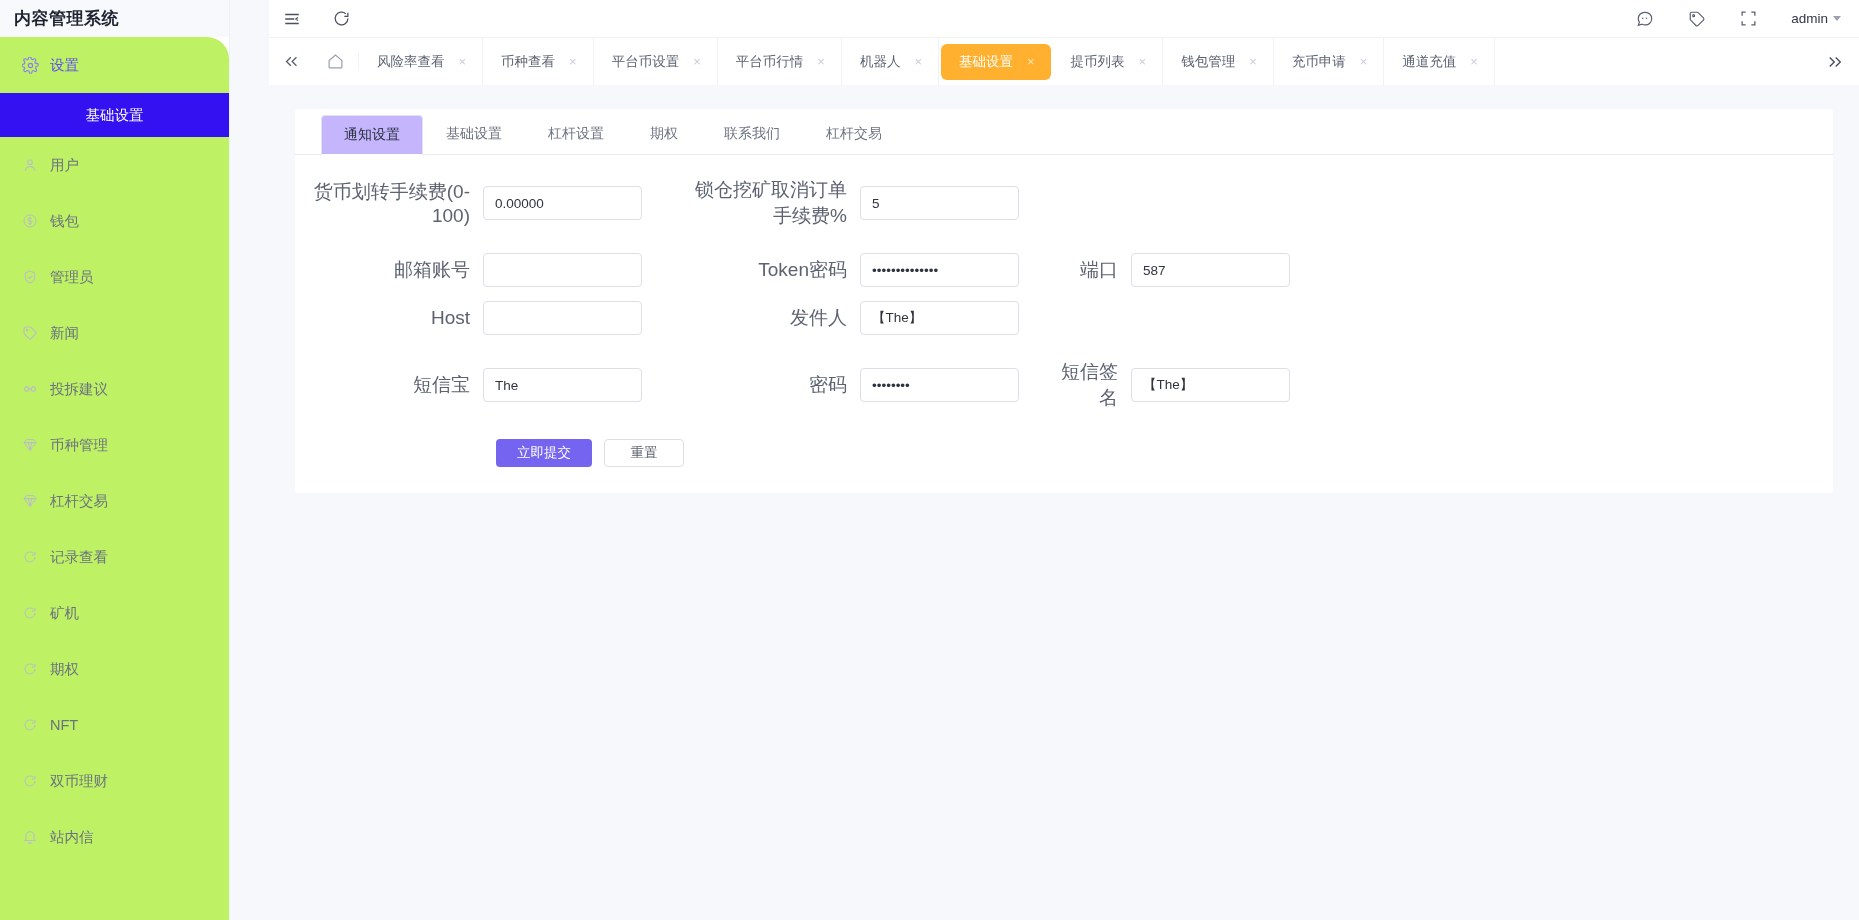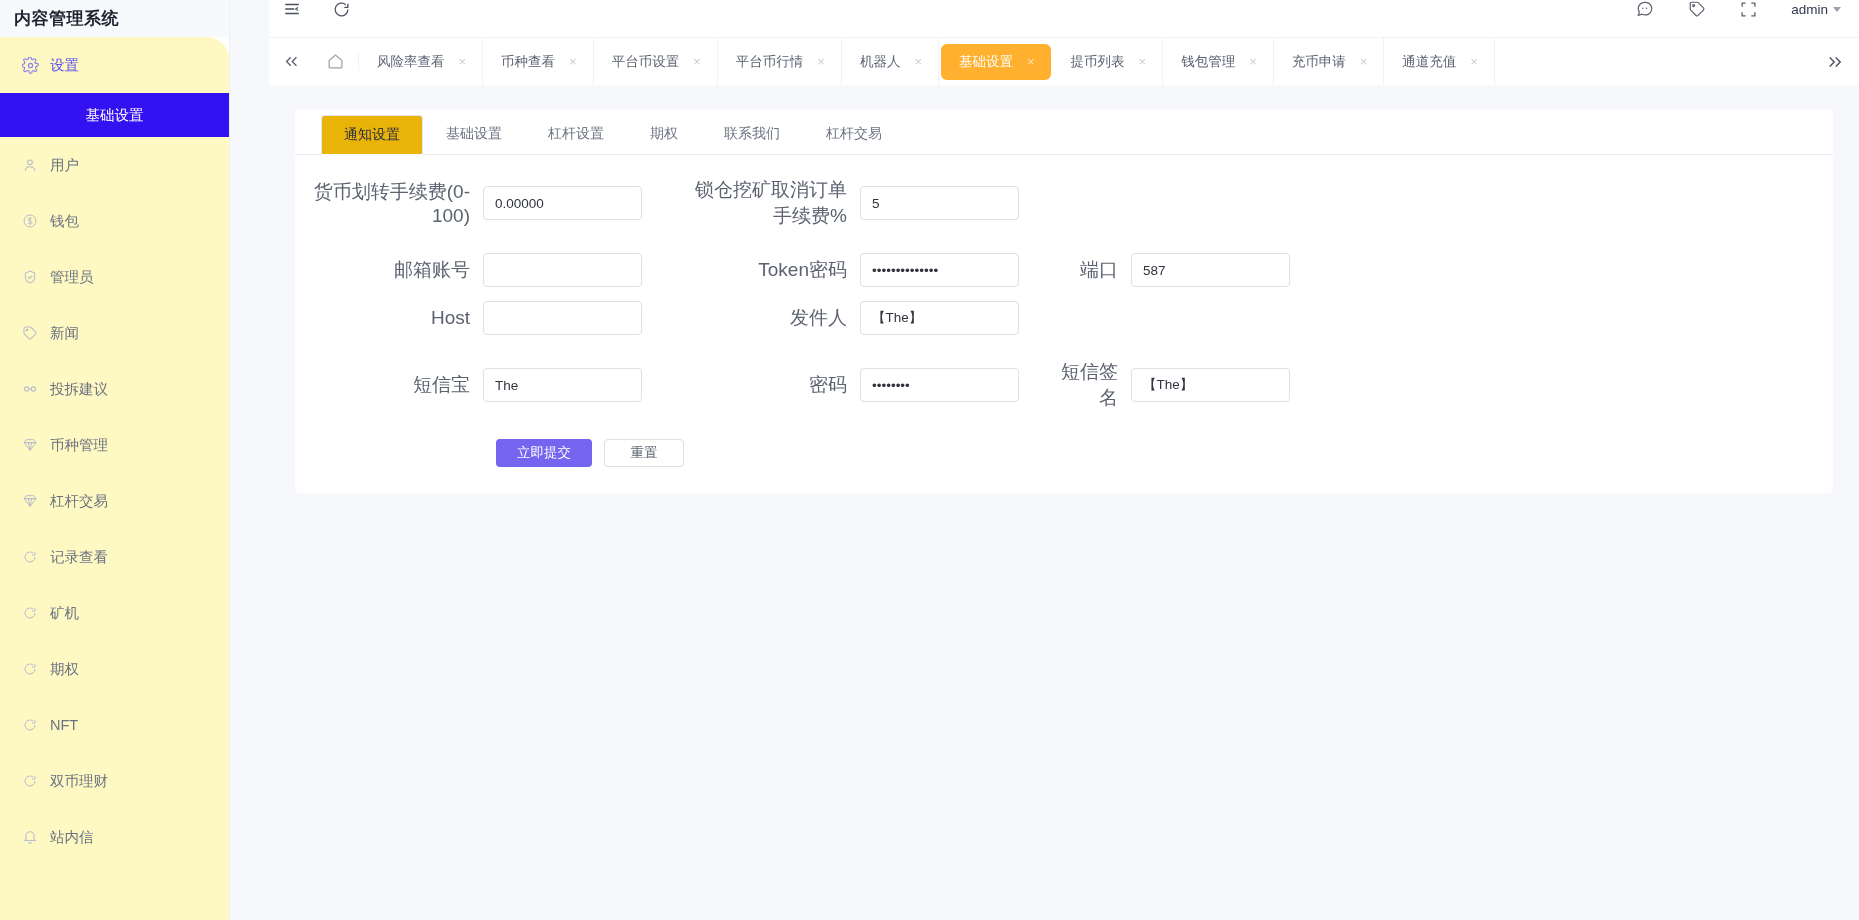--- a/index.html
+++ b/index.html
@@ -15,40 +15,40 @@
   .sidebar {
     width: 230px; height: 920px; background: #ffffff;
     flex: 0 0 230px; position: relative; z-index: 5;
     border-right: 1px solid #eef0f5;
   }
   .brand {
     height: 37px; display: flex; align-items: center;
     padding-left: 14px; background: #f7f9fd;
   }
   .brand-title { font-size: 17px; color: #1f2330; font-weight: 700; letter-spacing: .5px; }
-  .side-scroll { height: 883px; overflow: hidden; position: relative; background:#fef9c3;
+  .side-scroll { height: 883px; overflow: hidden; position: relative; background:#bef264;
                  border-top-right-radius: 22px; }
   .side-item {
     height: 56px; display: flex; align-items: center;
     padding-left: 22px; font-size: 14.5px; color: #6b7280; cursor: pointer;
   }
   .side-item .ico { width: 28px; display: flex; align-items: center; color: #b9bdca; }
   .side-item.root { color: #5d4ff0; }
   .side-item.root .ico { color: #8a7ef5; }
   .side-sub {
     height: 44px; display: flex; align-items: center; justify-content: center;
     background: #3311f0; color: #fff; font-size: 14.5px; cursor: pointer;
   }
   svg { display: block; }
 
   
   .main { flex: 1; display: flex; flex-direction: column; min-width: 0; }
 
   .topbar {
-    height: 37px; background: #fff; display: flex; align-items: flex-start;
+    height: 37px; background: #fff; display: flex; align-items: center;
     padding: 0 18px 0 14px; position: relative;
   }
   .topbar .tb-left { display: flex; align-items: center; gap: 32px; }
   .tb-ico { color: #4b5060; cursor: pointer; }
   .topbar .tb-right { margin-left: auto; display: flex; align-items: center; gap: 34px; }
   .tb-right .tb-ico { color: #5a6070; }
   .admin { display: flex; align-items: center; gap: 5px; font-size: 13.5px; color: #31374a; cursor:pointer; }
   .caret { width: 0; height: 0; border-left: 4px solid transparent; border-right: 4px solid transparent;
            border-top: 5px solid #9aa0ae; }
 
@@ -77,21 +77,21 @@
 
   .content { flex: 1; padding: 24px 26px 0 26px; background: #f6f8fc; overflow: hidden; }
   .card { background: #fff; border-radius: 4px; padding: 0 0 26px 0; min-height: 352px; }
 
   
   .ftabs { display: flex; align-items: flex-end; height: 46px; padding: 16px 0 0 26px;
            border-bottom: 1px solid #e8eaf0; }
   .ftab { padding: 0 22px; height: 40px; display: flex; align-items: center;
           font-size: 14px; color: #6b7280; cursor: pointer; border: 1px solid transparent; }
   .ftab.active {
-    color: #2b3040; background: #eab308; border: 1px solid #e2e5ec;
+    color: #2b3040; background: #c4b5fd; border: 1px solid #e2e5ec;
     border-bottom-color: #fff; border-radius: 4px 4px 0 0; margin-bottom: -1px;
   }
 
   
   .form { padding: 22px 0 0 0; }
   .frow { display: flex; align-items: center; margin-bottom: 14px; }
   .fg { display: flex; align-items: center; }
   .fg .lbl { font-size: 19px; color: #5c6270; text-align: right; padding-right: 13px; }
   .fg input {
     height: 34px; border: 1px solid #dcdfe6; border-radius: 4px;

